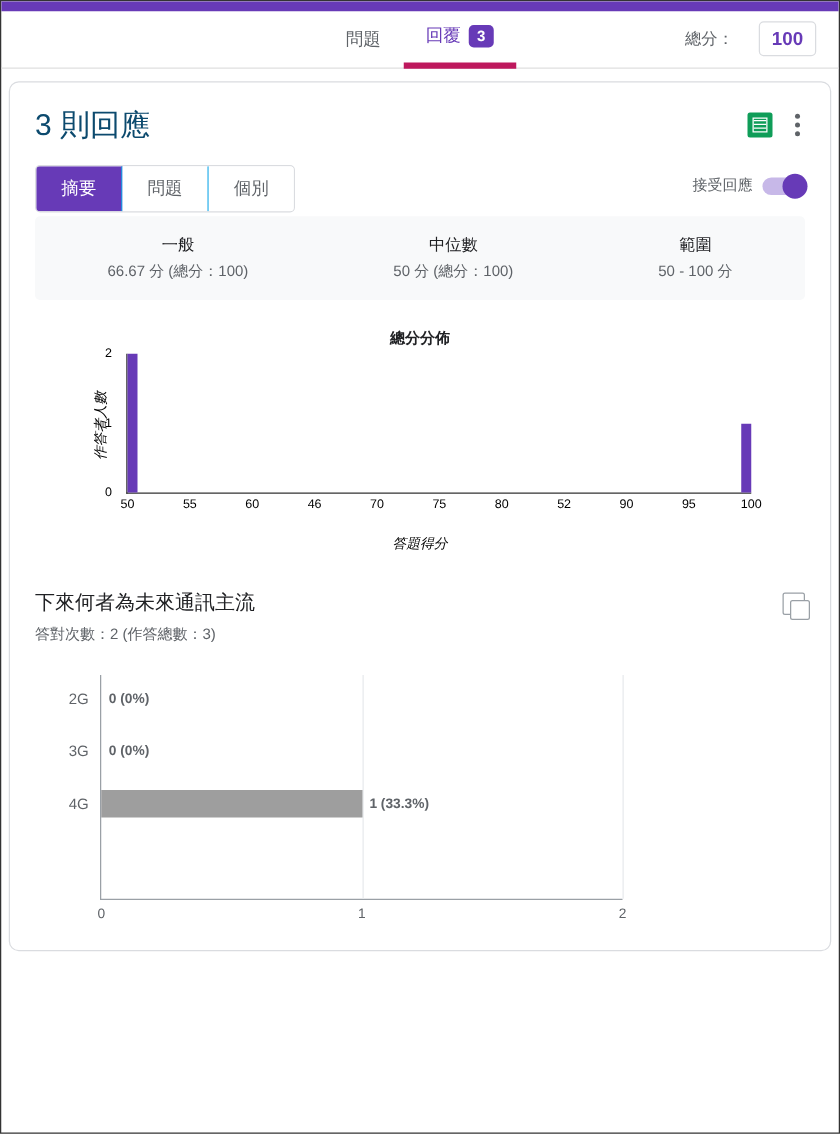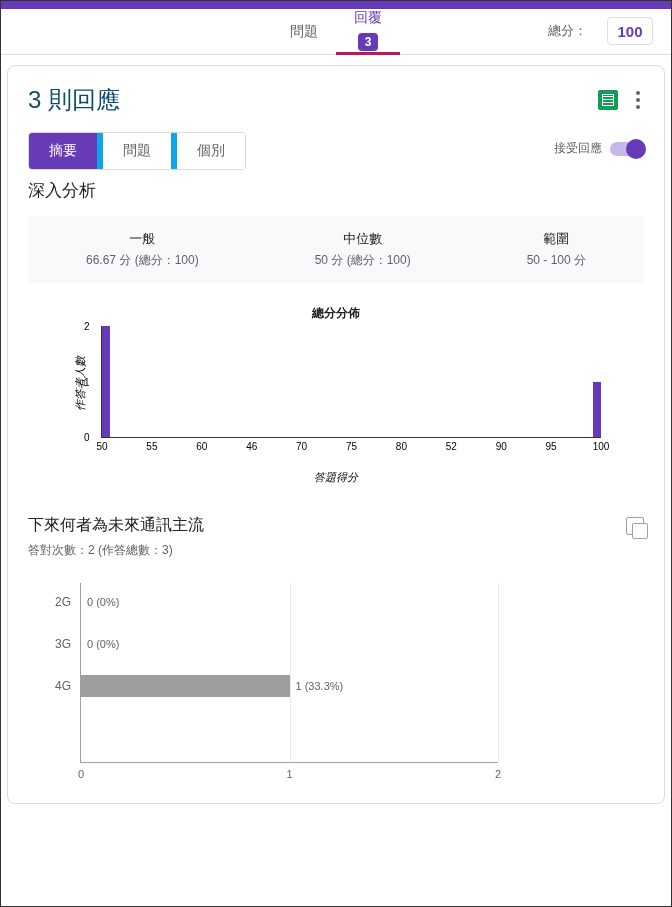--- a/index.html
+++ b/index.html
@@ -1,33 +1,33 @@
 <!DOCTYPE html>
 <html><head>
 <meta charset="utf-8">
 <style>
   * { box-sizing: border-box; margin: 0; padding: 0; }
   body { font-family: Arial, "Microsoft JhengHei", sans-serif; background: #fff; width: 672px; height: 907px; border: 1px solid #333; position: relative; }
   .topbar { height: 8px; background: #673ab7; }
   .tabs-row { display: flex; align-items: center; justify-content: center; height: 46px; position: relative; border-bottom: 1px solid #e0e0e0; }
   .tab { padding: 0 18px; height: 46px; display: flex; align-items: center; font-size: 14px; color: #5f6368; cursor: pointer; gap: 6px; }
-  .tab.active { color: #673ab7; border-bottom: 3px solid #be185d; flex-direction: column; }
+  .tab.active { color: #673ab7; border-bottom: 5px solid #be185d; }
   .badge { background: #673ab7; color: #fff; border-radius: 4px; padding: 2px 7px; font-size: 12px; font-weight: bold; }
   .total-points { position: absolute; right: 18px; top: 8px; display: flex; align-items: center; gap: 20px; font-size: 13px; color: #5f6368; }
   .points-box { border: 1px solid #dadce0; border-radius: 4px; width: 46px; height: 28px; display: flex; align-items: center; justify-content: center; color: #673ab7; font-weight: bold; font-size: 15px; }
   .card { margin: 10px 6px 0 6px; border: 1px solid #dadce0; border-radius: 8px; background: #fff; padding: 18px 20px 10px 20px; }
   .card-header-row { display: flex; justify-content: space-between; align-items: center; margin-bottom: 16px; }
   .card-title { font-size: 24px; color: #0c4a6e; }
   .header-icons { display: flex; align-items: center; gap: 14px; }
   .sheets-icon { width: 20px; height: 20px; background: #0f9d58; border-radius: 2px; display: flex; align-items: center; justify-content: center; position: relative; }
   .sheets-icon::before { content: ""; position: absolute; width: 10px; height: 10px; border: 1px solid #fff; background: transparent; }
   .sheets-icon::after { content: ""; position: absolute; width: 10px; height: 1px; background: #fff; top: 9px; box-shadow: 0 -3px 0 #fff, 0 3px 0 #fff; }
   .dots-icon { width: 4px; height: 4px; background: #5f6368; border-radius: 50%; box-shadow: 0 -7px 0 #5f6368, 0 7px 0 #5f6368; margin: 7px 4px; }
   .segmented { display: flex; border: 1px solid #dadce0; border-radius: 4px; overflow: hidden; width: fit-content; }
-  .seg-btn { padding: 9px 20px; font-size: 14px; background: #fff; color: #5f6368; cursor: pointer; border-right: 6px solid #0ea5e9; }
+  .seg-btn { padding: 9px 20px; font-size: 14px; background: #fff; color: #5f6368; cursor: pointer; border-right: 1px solid #0ea5e9; }
   .seg-btn:last-child { border-right: none; }
   .seg-btn.active { background: #673ab7; color: #fff; }
   .accept-row { display: flex; justify-content: flex-end; align-items: center; gap: 8px; margin-top: -30px; margin-bottom: 16px; }
   .accept-label { font-size: 12px; color: #5f6368; }
   .toggle { width: 34px; height: 14px; background: #c7b8e8; border-radius: 7px; position: relative; }
   .toggle::after { content: ""; position: absolute; right: -2px; top: -3px; width: 20px; height: 20px; background: #673ab7; border-radius: 50%; }
   .section-title { font-size: 17px; color: #202124; margin: 22px 0 14px 0; }
   .stats-panel { background: #f8f9fa; border-radius: 4px; padding: 14px 0; display: flex; justify-content: space-around; }
   .stat { text-align: center; }
   .stat-label { font-size: 13px; color: #202124; margin-bottom: 4px; }
@@ -43,21 +43,21 @@
   .q-title-row { display: flex; justify-content: space-between; align-items: center; }
   .q-title { font-size: 16px; color: #202124; }
   .copy-icon { width: 18px; height: 18px; border: 1.5px solid #9aa0a6; border-radius: 2px; position: relative; }
   .copy-icon::after { content: ""; position: absolute; width: 14px; height: 14px; border: 1.5px solid #9aa0a6; border-radius: 2px; right: -5px; bottom: -5px; background: #fff; }
   .q-sub { font-size: 12px; color: #5f6368; margin: 6px 0 24px 0; }
   .chart2 { position: relative; width: 480px; height: 200px; margin: 0 0 10px 52px; padding-left: 17px; }
   .chart2-plot { position: absolute; left: 0; top: 0; right: 62px; bottom: 20px; border-left: 1px solid #9aa0a6; border-bottom: 1px solid #9aa0a6; }
   .hbar-row { position: absolute; left: 0; right: 0; height: 22px; display: flex; align-items: center; }
   .hbar-label { position: absolute; right: 100%; padding-right: 10px; font-size: 12px; color: #5f6368; white-space: nowrap; }
   .hbar { height: 100%; }
-  .hbar-ann { font-size: 11px; color: #5f6368; margin-left: 6px; white-space: nowrap; }
+  .hbar-ann { font-size: 11px; color: #5f6368; margin-left: 6px; white-space: nowrap; font-weight: bold; }
   .xtick2 { position: absolute; bottom: -18px; font-size: 11px; color: #5f6368; transform: translateX(-50%); }
   .grid2 { position: absolute; top: 0; bottom: 0; width: 1px; background: #e8eaed; }
 </style>
 </head>
 <body>
 
 <div class="topbar"></div>
 
 <div class="tabs-row">
   <div class="tab">問題</div>
@@ -82,21 +82,20 @@
   <div class="segmented">
     <div class="seg-btn active">摘要</div>
     <div class="seg-btn">問題</div>
     <div class="seg-btn">個別</div>
   </div>
   <div class="accept-row">
     <span class="accept-label">接受回應</span>
     <div class="toggle"></div>
   </div>
 
-  <div class="section-title">深入分析</div>
 
   <div class="stats-panel">
     <div class="stat">
       <div class="stat-label">一般</div>
       <div class="stat-value">66.67 分 (總分：100)</div>
     </div>
     <div class="stat">
       <div class="stat-label">中位數</div>
       <div class="stat-value">50 分 (總分：100)</div>
     </div>

